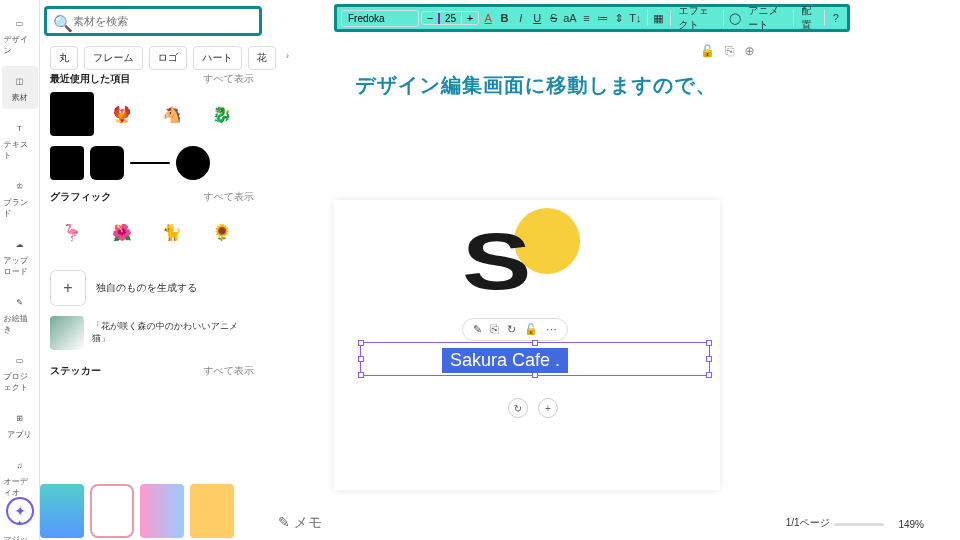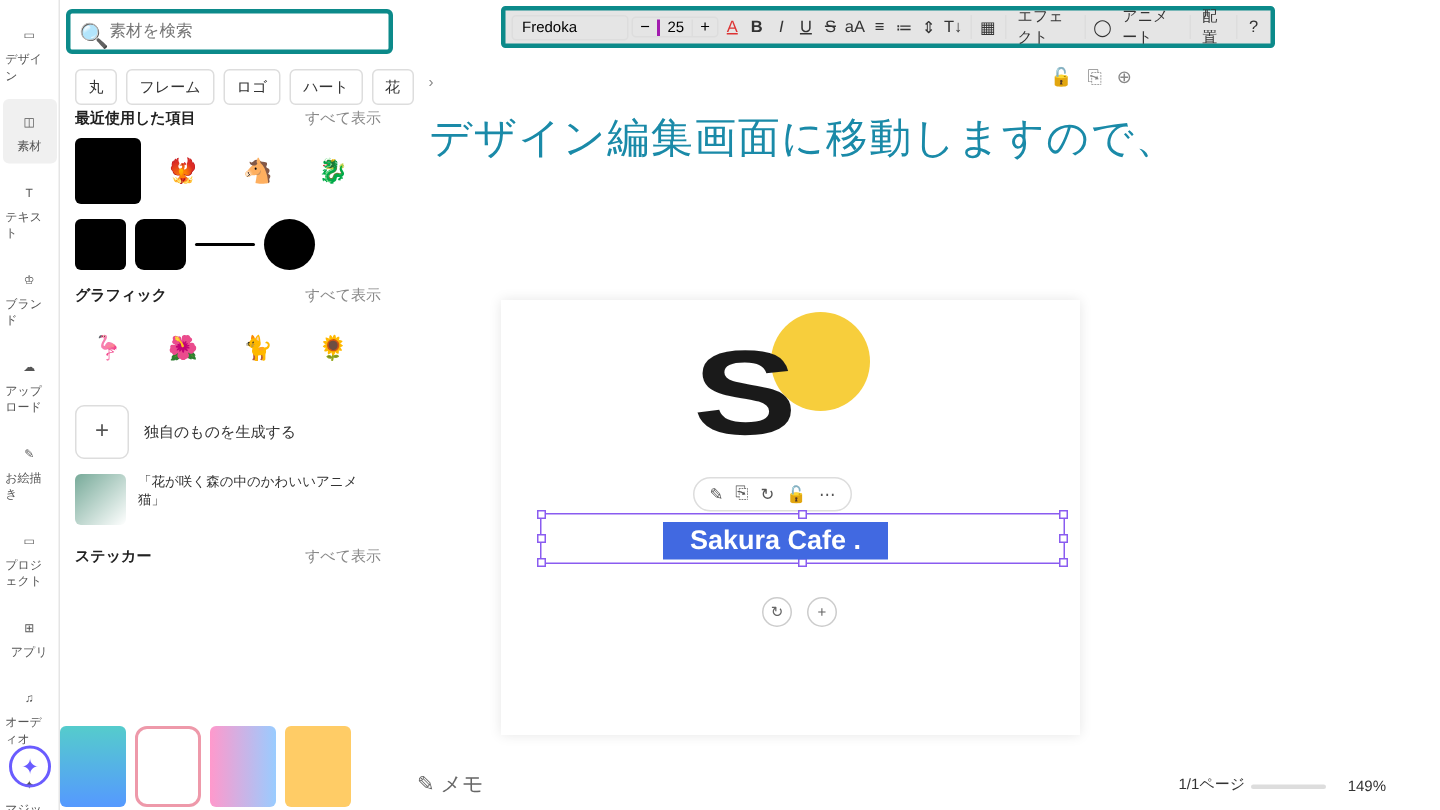--- a/index.html
+++ b/index.html
@@ -17,47 +17,47 @@
 .panel{position:absolute;left:44px;top:72px;width:216px;height:430px;overflow:hidden;padding:0 6px}
 .sec{margin-bottom:10px}
 .sec-hdr{display:flex;justify-content:space-between;align-items:center;margin-bottom:6px}
 .sec-title{font-size:10px;font-weight:bold;color:#222}
 .sec-all{font-size:10px;color:#888}
 .row{display:flex;gap:6px;align-items:center}
 .thumb{width:44px;height:44px;border-radius:4px;display:flex;align-items:center;justify-content:center}
 .ai-gen{display:flex;align-items:center;gap:10px;padding:6px 0}
 .ai-gen .plus{width:36px;height:36px;border:1px solid #ddd;border-radius:6px;display:flex;align-items:center;justify-content:center;font-size:16px;color:#555}
 .ai-gen .txt{font-size:10px;color:#333}
-.ai-item{display:flex;gap:8px;padding:4px 0}
+.ai-item{display:flex;align-items:center;gap:8px;padding:4px 0}
 .ai-item .img{width:34px;height:34px;border-radius:4px;background:#888}
 .ai-item .cap{font-size:9px;color:#333;flex:1;line-height:1.3}
-.topbar{position:absolute;left:334px;top:4px;width:516px;height:28px;border:3px solid #0c8a8a;border-radius:3px;display:flex;align-items:center;padding:0 4px;gap:2px;background:#e5e5e5}
+.topbar{position:absolute;left:334px;top:4px;width:516px;height:28px;border:3px solid #0c8a8a;border-radius:3px;display:flex;align-items:center;padding:0 4px;gap:2px;background:#5eead4}
 .font-sel{border:1px solid #ddd;padding:2px 6px;font-size:10px;border-radius:3px;min-width:78px}
 .size-ctrl{display:flex;align-items:center;border:1px solid #ddd;border-radius:3px}
 .size-btn{width:16px;text-align:center;font-size:11px;cursor:pointer}
 .size-val{width:24px;text-align:center;font-size:10px;border-left:2px solid #a21caf;border-right:1px solid #ddd}
 .tb-ico{width:20px;height:20px;display:flex;align-items:center;justify-content:center;font-size:11px;color:#333;cursor:pointer}
 .tb-div{width:1px;height:16px;background:#ddd;margin:0 2px}
 .tb-txt{font-size:10px;color:#333;padding:0 4px;cursor:pointer}
 .lock-row{position:absolute;left:700px;top:44px;display:flex;gap:10px;color:#888;font-size:12px}
 .canvas{position:absolute;left:334px;top:200px;width:386px;height:290px;background:#fff;box-shadow:0 0 8px rgba(0,0,0,0.1)}
 .logo{position:absolute;left:460px;top:208px;width:134px;height:100px}
 .logo .sun{position:absolute;left:54px;top:0;width:66px;height:66px;background:#f7ce3c;border-radius:50%}
 .logo .s{position:absolute;left:10px;top:8px;font-size:80px;font-weight:900;color:#1a1a1a;font-family:Arial;transform:scaleX(1.3)}
 .ctx{position:absolute;left:462px;top:318px;display:flex;gap:8px;background:#fff;border:1px solid #ddd;border-radius:16px;padding:4px 10px;font-size:11px;color:#555}
 .sel-box{position:absolute;left:360px;top:342px;width:350px;height:34px;border:1px solid #8a5cf0}
 .sel-box .h{position:absolute;width:6px;height:6px;background:#fff;border:1px solid #8a5cf0}
 .sel-box .h.tl{left:-3px;top:-3px}.sel-box .h.tr{right:-3px;top:-3px}
 .sel-box .h.bl{left:-3px;bottom:-3px}.sel-box .h.br{right:-3px;bottom:-3px}
 .sel-box .h.tm{left:50%;top:-3px;margin-left:-3px}.sel-box .h.bm{left:50%;bottom:-3px;margin-left:-3px}
 .sel-box .h.ml{left:-3px;top:50%;margin-top:-3px}.sel-box .h.mr{right:-3px;top:50%;margin-top:-3px}
-.txt-box{position:absolute;left:442px;top:348px;background:#4169e1;color:#fff;font-size:18px;font-weight:bold;padding:2px 18px;font-family:Arial}
+.txt-box{position:absolute;left:442px;top:348px;background:#4169e1;color:#fff;font-size:18px;font-weight:normal;padding:2px 8px;font-family:Arial}
 .below{position:absolute;left:508px;top:398px;display:flex;gap:10px}
 .below .c{width:20px;height:20px;border:1px solid #ccc;border-radius:50%;display:flex;align-items:center;justify-content:center;font-size:10px;color:#666}
-.overlay{position:absolute;left:146px;top:68px;width:780px;color:#1a8aa8;font-size:28px;font-weight:normal;line-height:1.7;pointer-events:none;letter-spacing:1px}
+.overlay{position:absolute;left:146px;top:68px;width:780px;color:#1a8aa8;font-size:20px;font-weight:bold;line-height:1.7;pointer-events:none;letter-spacing:1px}
 .bot-l{position:absolute;left:6px;bottom:2px;display:flex;gap:6px;align-items:center}
 .ai-fab{width:28px;height:28px;border:2px solid #6a5cff;border-radius:50%;display:flex;align-items:center;justify-content:center;color:#6a5cff;font-size:14px}
 .memo{position:absolute;left:278px;bottom:8px;font-size:14px;color:#666}
 .pager{position:absolute;right:130px;bottom:10px;font-size:10px;color:#333}
 .zoom{position:absolute;right:36px;bottom:10px;font-size:10px;color:#333}
 .zoom-slider{position:absolute;right:76px;bottom:14px;width:50px;height:3px;background:#ddd;border-radius:2px}
 .stk-row{display:flex;gap:6px}
 .stk{width:44px;height:54px;border-radius:4px}
 </style>
 </head>

